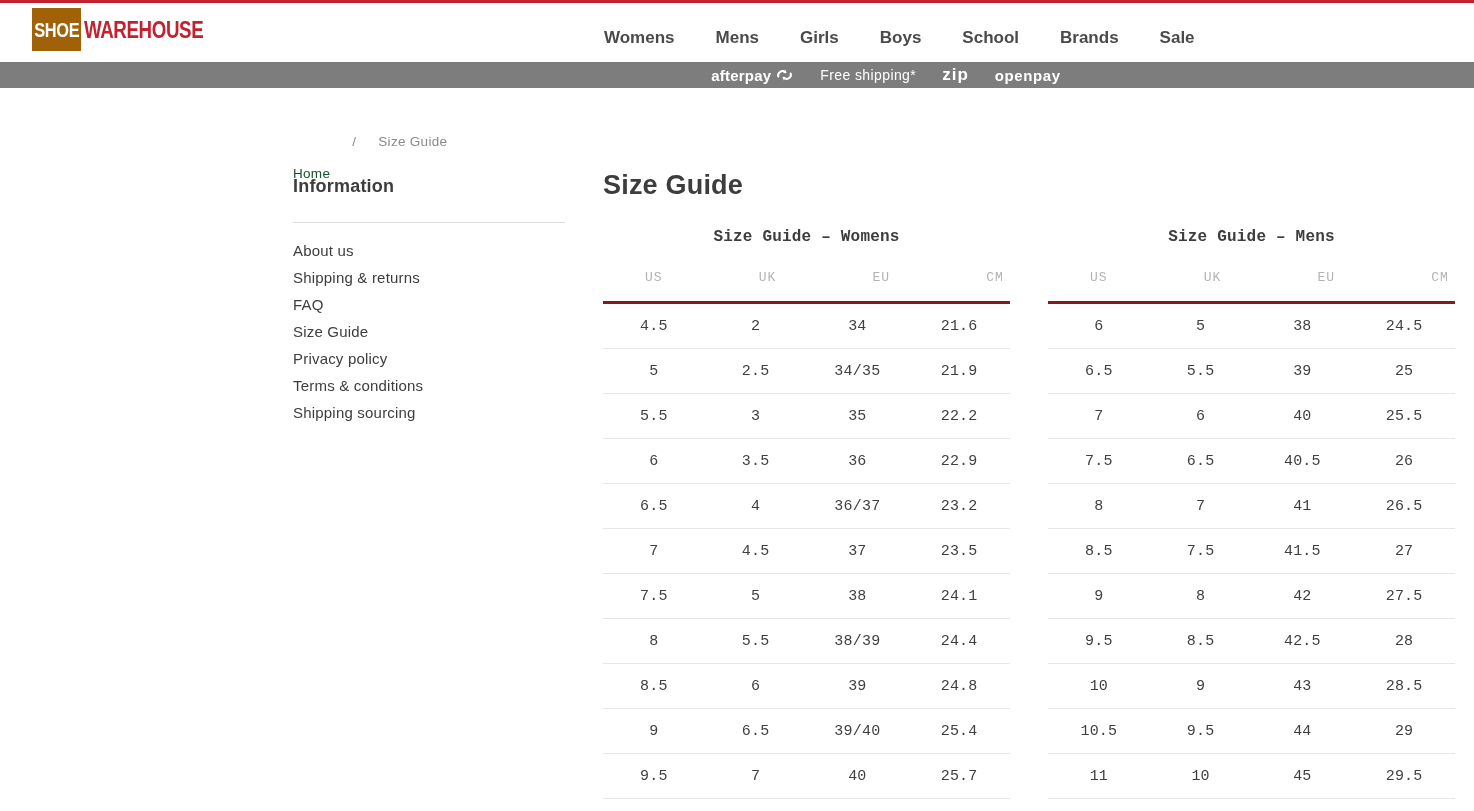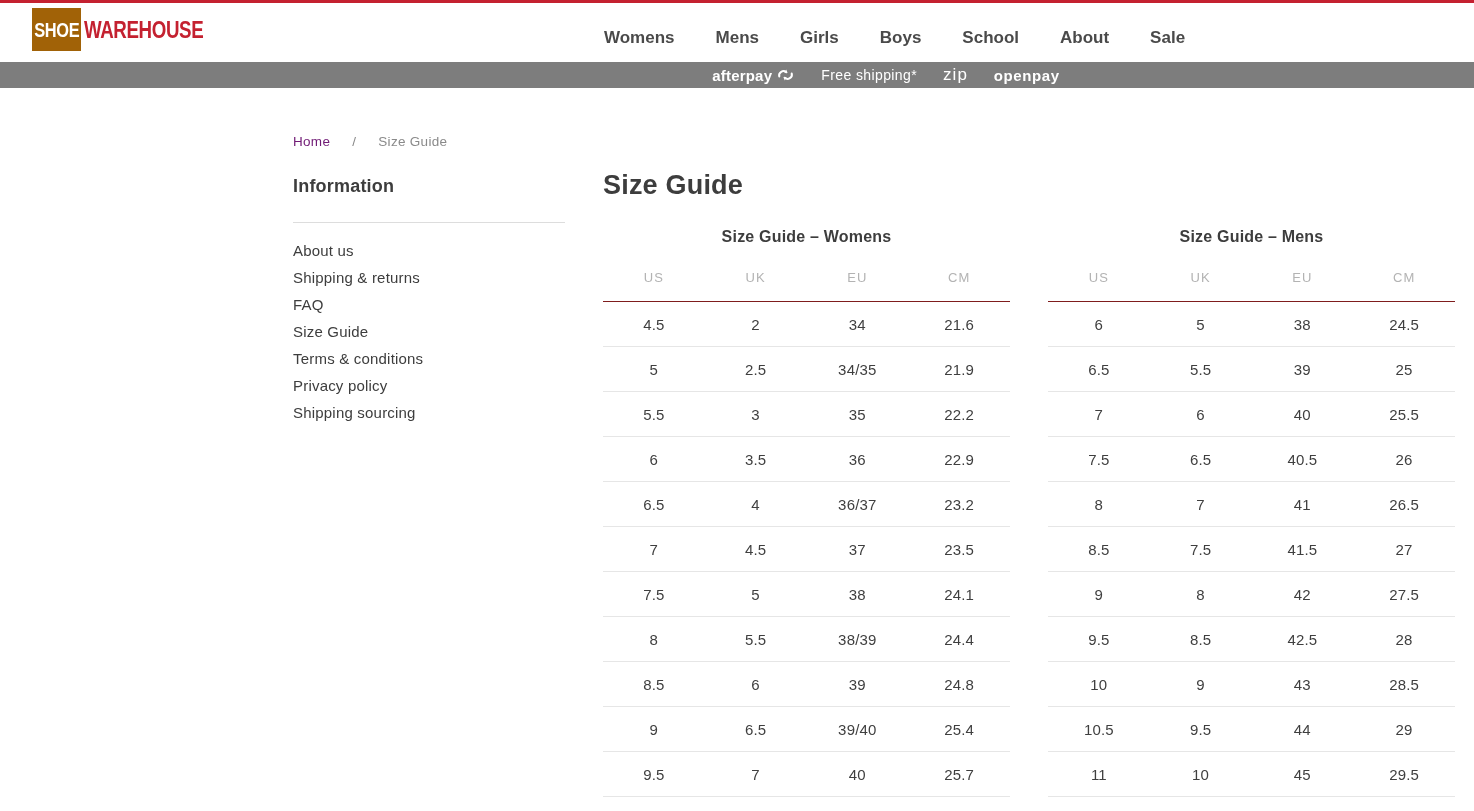--- a/index.html
+++ b/index.html
@@ -15,42 +15,42 @@
   .logo-box span { font-weight:700; font-size:21px; letter-spacing:-0.5px; transform:scaleX(0.78); }
   .logo-rest { color:#c42130; font-weight:700; font-size:24px; letter-spacing:-0.5px; transform:scaleX(0.78); transform-origin:left center; margin-left:3px; white-space:nowrap; }
   .main-nav { position:absolute; left:604px; top:0; height:70px; display:flex; align-items:center; gap:41px; }
   .nav-item { font-size:17px; font-weight:700; color:#4a4a4a; text-decoration:none; cursor:pointer; white-space:nowrap; }
 
   
   .promo-bar { height:26px; background:#7d7d7d; display:flex; align-items:center; justify-content:center; gap:26px; padding-left:298px; color:#fff; }
   .pay-logo { display:flex; align-items:center; gap:2px; white-space:nowrap; }
   .afterpay-text { font-size:15px; font-weight:600; letter-spacing:0.2px; }
   .free-shipping { font-size:14px; font-weight:400; letter-spacing:0.4px; }
-  .zip-text { font-size:17px; font-weight:400; letter-spacing:1px; }
+  .zip-text { font-size:17px; font-weight:700; letter-spacing:1px; }
   .openpay-text { font-size:15px; font-weight:600; letter-spacing:0.6px; }
 
   
   .breadcrumb { position:absolute; left:293px; top:134px; display:flex; gap:22px; font-size:13.5px; color:#8a8a8a; letter-spacing:0.3px; }
-  .breadcrumb a { color:#701a75; text-decoration:none; cursor:pointer; }
+  .breadcrumb a { color:#14532d; text-decoration:none; cursor:pointer;margin-top:32px; }
 
   
   .sidebar { position:absolute; left:293px; top:176px; width:272px; }
   .sidebar h2 { font-size:18px; font-weight:700; color:#3d3d3d; letter-spacing:0.2px; }
   .sidebar hr { border:none; border-top:1px solid #ddd; margin-top:25px; }
   .sidebar ul { list-style:none; margin-top:19px; }
   .sidebar li { margin-bottom:9px; }
   .sidebar a { font-size:15px; color:#3d3d3d; text-decoration:none; cursor:pointer; letter-spacing:0.2px; }
 
   
   .main-content { position:absolute; left:603px; top:170px; width:856px; }
   .page-title { font-size:27px; font-weight:700; color:#3d3d3d; letter-spacing:0.2px; }
-  .tables { display:flex; gap:38px; margin-top:27px; }
+  .tables { display:flex; gap:38px; margin-top:27px;font-family:Liberation Mono, monospace; }
   .size-table { width:407px; }
   .t-title { text-align:center; font-size:16px; font-weight:700; color:#3d3d3d; margin-bottom:24px; letter-spacing:0.2px; }
-  .t-head { display:flex; padding-bottom:16px; border-bottom:1px solid #7f1d1d; }
+  .t-head { display:flex; padding-bottom:16px; border-bottom:3px solid #7f1d1d;gap:12px; }
   .t-head .cell { color:#b3b3b3; font-size:13px; letter-spacing:1px; }
   .cell { flex:0 0 25%; text-align:center; }
   .t-row { display:flex; align-items:center; height:45px; border-bottom:1px solid #e6e6e6; }
   .t-row .cell { font-size:15px; color:#3f3f3f; letter-spacing:0.2px; }
 </style>
 </head>
 <body>
 
 <div class="page">
 
@@ -62,21 +62,21 @@
           <span>SHOE</span>
         </span>
       <span class="logo-rest">WAREHOUSE</span>
     </a>
     <nav class="main-nav">
         <a class="nav-item">Womens</a>
         <a class="nav-item">Mens</a>
         <a class="nav-item">Girls</a>
         <a class="nav-item">Boys</a>
         <a class="nav-item">School</a>
-        <a class="nav-item">About</a>
+        <a class="nav-item">Brands</a>
         <a class="nav-item">Sale</a>
       </nav>
   </header>
 
   <div class="promo-bar">
     <span class="pay-logo">
       <span class="afterpay-text">afterpay</span>
       <span style="display:inline-flex;margin-left:2px;">
         <svg width="19" height="14" viewBox="0 0 24 18">
           <path d="M4 11 A5.5 5.5 0 0 1 13 5.5" stroke="#fff" stroke-width="2.6" fill="none" stroke-linecap="round"></path>
@@ -102,22 +102,22 @@
   </div>
 
   <aside class="sidebar">
     <h2>Information</h2>
     <hr>
     <ul>
         <li><a>About us</a></li>
         <li><a>Shipping &amp; returns</a></li>
         <li><a>FAQ</a></li>
         <li><a>Size Guide</a></li>
+        <li><a>Privacy policy</a></li>
         <li><a>Terms &amp; conditions</a></li>
-        <li><a>Privacy policy</a></li>
         <li><a>Shipping sourcing</a></li>
       </ul>
   </aside>
 
   <main class="main-content">
     <h1 class="page-title">Size Guide</h1>
     <div class="tables">
         <div class="size-table">
           <div class="t-title">Size Guide – Womens</div>
           <div class="t-head">

